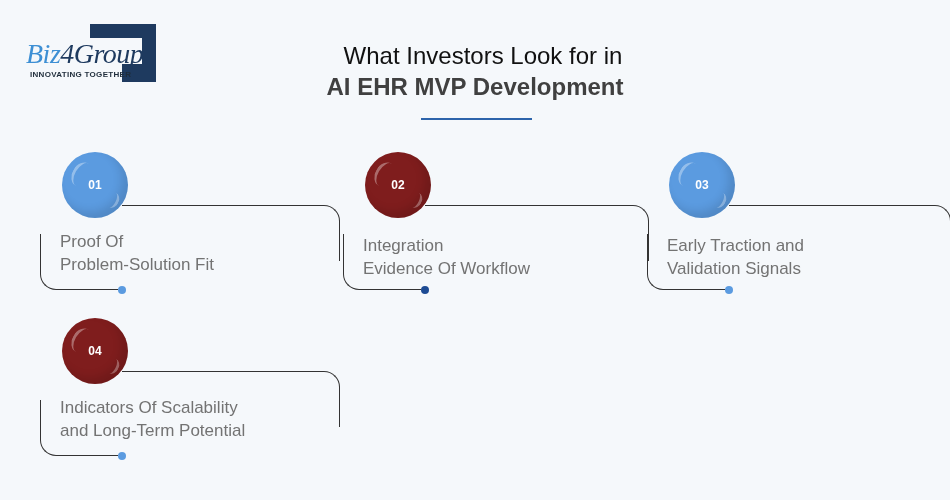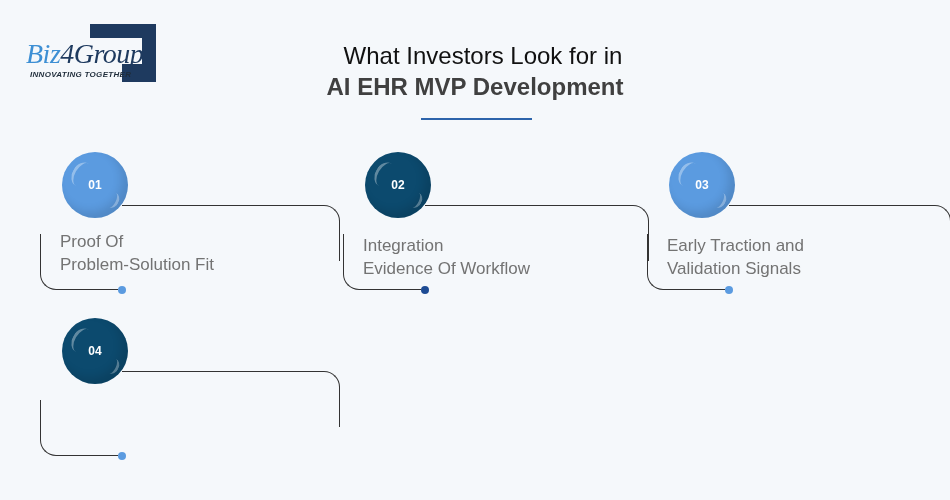--- a/index.html
+++ b/index.html
@@ -18,39 +18,39 @@
     position:absolute; left:98px; top:40px; width:34px; height:18px; background:#1e3a5f;
   }
   .logo-text {
     position:absolute; left:2px; top:14px;
     font-family:"Liberation Serif", serif; font-style:italic; font-size:28px;
     color:#1e3a5f; letter-spacing:-0.5px; white-space:nowrap;
   }
   .logo-text .biz { color:#3d8fd4; }
   .logo-tag {
     position:absolute; left:6px; top:46px; font-size:8px; color:#1e2c3a;
-    letter-spacing:0.3px; white-space:nowrap; font-weight:bold;font-style:italic;
+    letter-spacing:0.3px; white-space:nowrap; font-weight:bold;
   }
   .title {
     position:absolute; left:0; width:950px; top:40px; text-align:center;
   }
   .title .l1 { font-size:24px; color:#111; line-height:32px;padding-left:16px; }
   .title .l2 { font-size:24px; color:#404040; font-weight:bold; line-height:30px; }
   .title-rule {
     position:absolute; left:421px; top:118px; width:111px; height:2px; background:#2d64ab;
   }
   .card { position:absolute; width:270px; height:150px; }
   .circle {
     position:absolute; left:24px; top:2px; width:66px; height:66px; border-radius:50%;
     display:flex; align-items:center; justify-content:center;
     color:#fff; font-size:12px; font-weight:bold;
     box-shadow: inset -6px -6px 10px rgba(0,0,0,0.12);
   }
   .circle.light { background:#5b9be0; }
-  .circle.dark { background:#0c4a6e; }
+  .circle.dark { background:#7f1d1d; }
   .circle::before {
     content:""; position:absolute; left:10px; top:10px; width:18px; height:26px;
     border-left:3px solid rgba(255,255,255,0.35); border-radius:50%;
     transform:rotate(30deg);
   }
   .circle::after {
     content:""; position:absolute; right:9px; bottom:10px; width:10px; height:16px;
     border-right:3px solid rgba(255,255,255,0.3); border-radius:50%;
     transform:rotate(25deg);
   }
@@ -120,14 +120,18 @@
     <div>Early Traction and</div>
     <div>Validation Signals</div>
   </div>
   <div class="dot light"></div>
 </div>
 
 <div class="card" style="left:38px; top:316px;">
   <div class="line-top"></div>
   <div class="line-bottom"></div>
   <div class="circle dark">04</div>
+  <div class="label">
+    <div>Indicators Of Scalability</div>
+    <div>and Long-Term Potential</div>
+  </div>
   <div class="dot light"></div>
 </div>
 
 </body></html>

